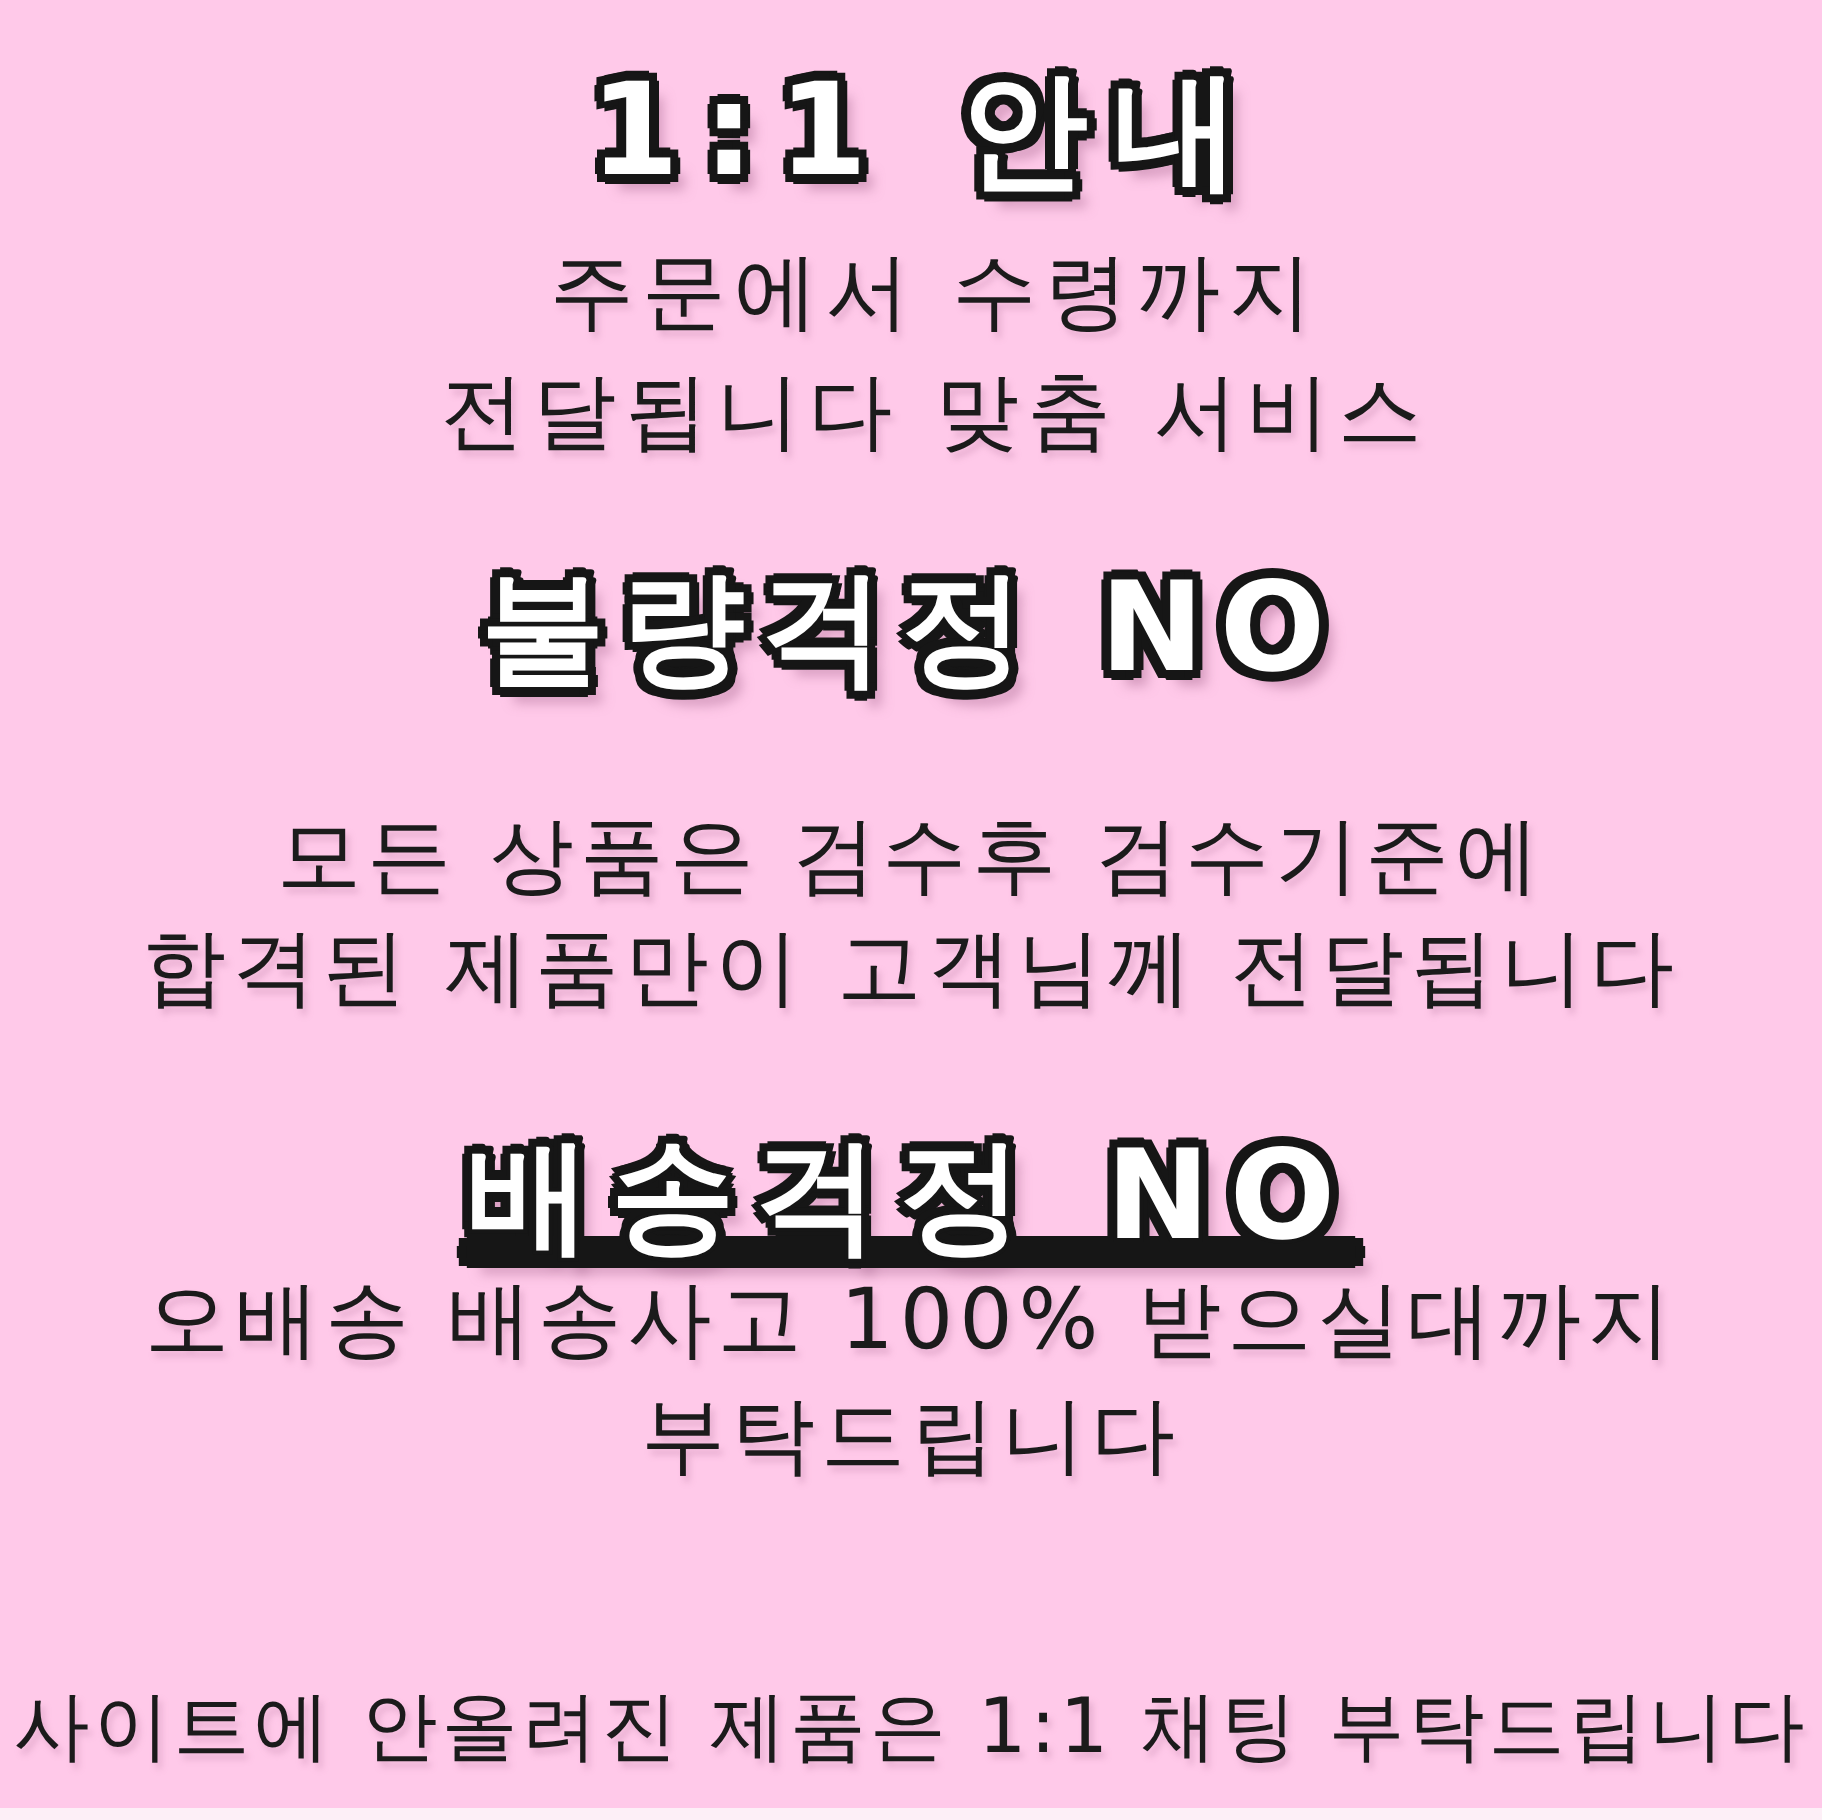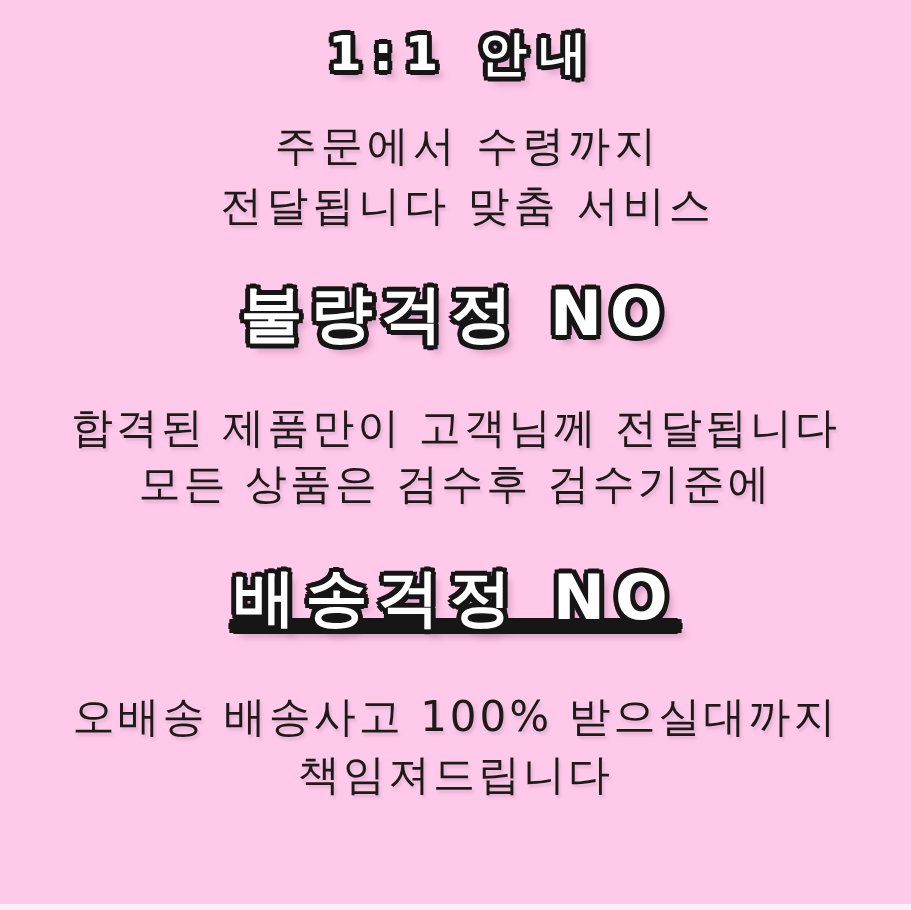--- a/index.html
+++ b/index.html
@@ -45,21 +45,21 @@
     text-shadow:
       -4px -4px 0 #161616,  4px -4px 0 #161616,
       -4px  4px 0 #161616,  4px  4px 0 #161616,
       -5px  0   0 #161616,  5px  0   0 #161616,
        0   -5px 0 #161616,  0    5px 0 #161616,
        7px  8px 6px rgba(173, 112, 150, 0.5);
   }
 
   .title {
     top: 22px;
-    font-size: 48px;
+    font-size: 64px;
     letter-spacing: 12px;
     padding-left: 16px;
   }
 
   .intro {
     top: 116px;
     font-size: 42px;
     line-height: 60px;
     letter-spacing: 4px;
     margin-left: 12px;
@@ -79,21 +79,21 @@
   }
 
   .heading-shipping {
     top: 556px;
     font-size: 62px;
     letter-spacing: 10px;
     text-decoration: underline;
   }
 
   .body-shipping {
-    top: 688px;
+    top: 631px;
     font-size: 42px;
     line-height: 58px;
     letter-spacing: 3px;
   }
 
   .footer-note {
     top: 838px;
     font-size: 38px;
     letter-spacing: 2px;
   }
@@ -115,27 +115,28 @@
   <h1 class="block bubble title">1:1 안내</h1>
 
   <div class="block ink intro">
     <div>주문에서 수령까지</div>
     <div>전달됩니다 맞춤 서비스</div>
   </div>
 
   <h2 class="block bubble heading-quality">불량걱정 NO</h2>
 
   <div class="block ink body-quality">
+    <div>모든 상품은 검수후 검수기준에</div>
     <div>합격된 제품만이 고객님께 전달됩니다</div>
-    <div>모든 상품은 검수후 검수기준에</div>
   </div>
 
   <h2 class="block bubble heading-shipping">배송걱정 NO</h2>
 
   <div class="block ink body-shipping">
     <div>오배송 배송사고 100% 받으실대까지</div>
-    <div>책임져드립니다</div>
+    <div>부탁드립니다</div>
   </div>
 
+  <div class="block ink footer-note">사이트에 안올려진 제품은 1:1 채팅 부탁드립니다</div>
 
   <div class="bottom-strip"></div>
 
 </div>
 
 </body></html>

